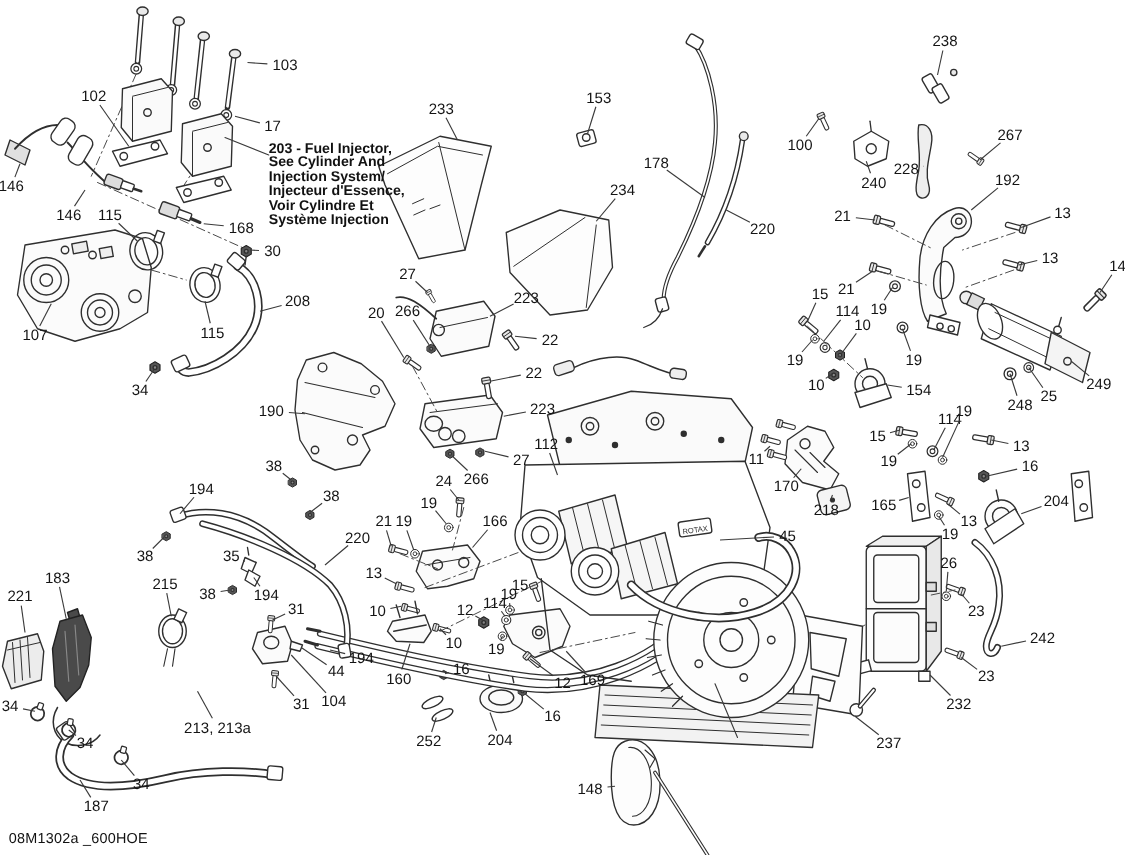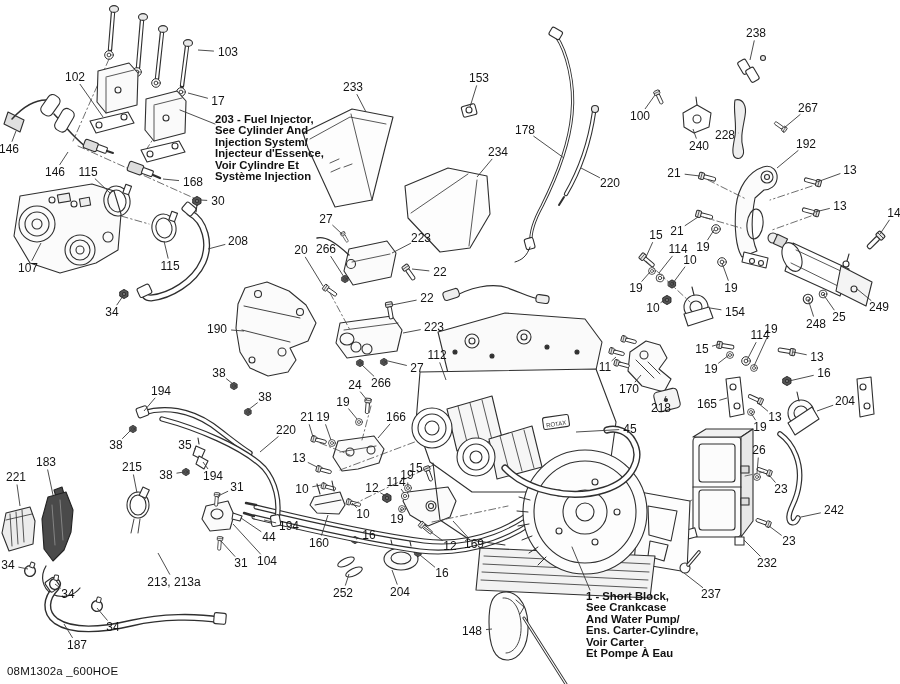--- a/index.html
+++ b/index.html
@@ -693,20 +693,14 @@
         <text x="630" y="433" text-anchor="middle" class="callout-text">45</text>
       </g>
 </svg>
 
 <div class="note" style="left:215px;top:114px">203 - Fuel Injector,
 See Cylinder And
 Injection System/
 Injecteur d'Essence,
 Voir Cylindre Et
 Système Injection</div>
-<div class="note" style="left:586px;top:591px">1 - Short Block,
-See Crankcase
-And Water Pump/
-Ens. Carter-Cylindre,
-Voir Carter
-Et Pompe À Eau</div>
 <div id="footer">08M1302a _600HOE</div>
 </div>
 
 </body></html>

